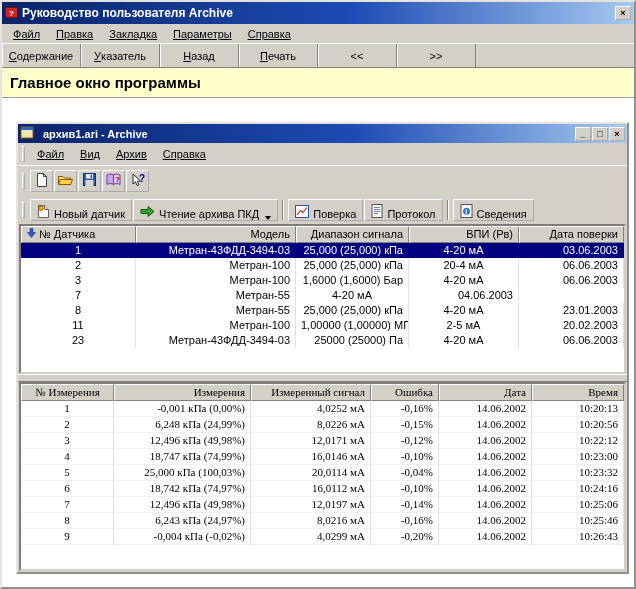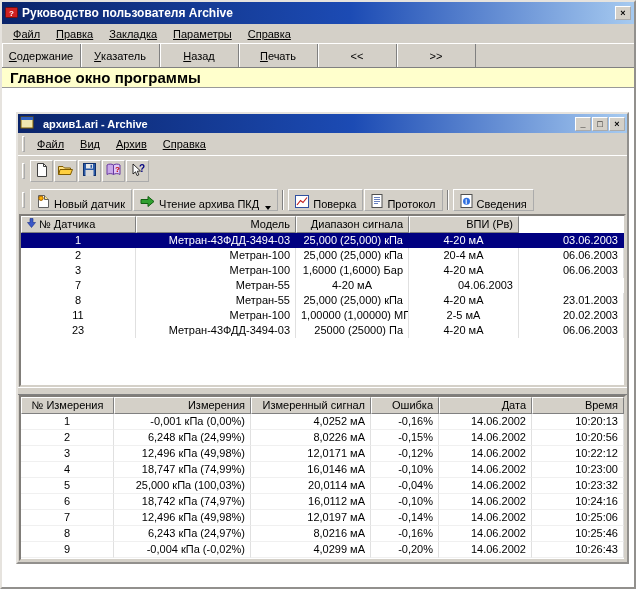--- a/index.html
+++ b/index.html
@@ -10,40 +10,40 @@
   .help-window { width: 636px; height: 589px; border: 2px outset #e6e3de; display: flex; flex-direction: column; background: #fff; }
 
   
   .help-titlebar { height: 22px; background: linear-gradient(90deg, #0a246a 0%, #1c4bb4 55%, #a6caf0 100%); display: flex; align-items: center; gap: 4px; padding: 0 3px; flex: none; }
   .help-title { color: #fff; font-weight: bold; font-size: 12px; flex: 1; white-space: nowrap; }
   .win-btn { width: 16px; height: 14px; background: #d4d0c8; border: 1px outset #fff; font-size: 9px; font-weight: bold; display: flex; align-items: center; justify-content: center; color: #000; }
   .help-menubar { height: 19px; background: #d4d0c8; display: flex; align-items: center; padding-left: 3px; flex: none; }
   .menu-item { padding: 2px 8px; white-space: nowrap; text-decoration: underline; }
   .help-toolbar { height: 25px; background: #d4d0c8; display: flex; align-items: stretch; border-top: 1px solid #fff; border-bottom: 1px solid #808080; flex: none; }
   .help-btn { width: 79px; display: flex; align-items: center; justify-content: center; border-right: 1px solid #808080; box-shadow: inset 1px 0 0 #fff; white-space: nowrap; }
-  .help-heading { height: 20px; background: #ffffcc; border-bottom: 1px solid #999; display: flex; align-items: center; padding-left: 8px; font-size: 15px; font-weight: bold; color: #000; flex: none; }
+  .help-heading { height: 30px; background: #ffffcc; border-bottom: 1px solid #999; display: flex; align-items: center; padding-left: 8px; font-size: 15px; font-weight: bold; color: #000; flex: none; }
   .help-content { flex: 1; background: #fff; position: relative; }
 
   
   .app { position: absolute; left: 14px; top: 24px; width: 613px; height: 452px; background: #d4d0c8; border: 2px outset #e6e3de; display: flex; flex-direction: column; }
   .app-titlebar { height: 19px; background: linear-gradient(90deg, #0a246a 0%, #1c4bb4 55%, #a6caf0 100%); display: flex; align-items: center; gap: 9px; padding: 0 2px; flex: none; }
   .app-title { color: #fff; font-weight: bold; font-size: 11px; flex: 1; white-space: nowrap; }
   .app-winbtns { display: flex; gap: 1px; }
   .app-menubar { height: 23px; background: #d4d0c8; display: flex; align-items: center; padding-left: 2px; border-bottom: 1px solid #fff; flex: none; }
   .grip { width: 3px; height: 16px; border: 1px outset #fff; background: #d4d0c8; margin: 0 4px 0 2px; flex: none; }
   .app-toolbar { height: 29px; background: #d4d0c8; display: flex; align-items: center; gap: 1px; padding-left: 2px; flex: none; }
   .icon-btn { width: 23px; height: 22px; border: 1px outset #fff; background: #d4d0c8; display: flex; align-items: center; justify-content: center; }
   .action-btn { height: 22px; border: 1px outset #fff; background: #d4d0c8; display: flex; align-items: flex-end; gap: 4px; padding: 0 6px; white-space: nowrap; }
   .dd-arrow { width: 0; height: 0; border-left: 3px solid transparent; border-right: 3px solid transparent; border-top: 4px solid #000; margin-left: 2px; }
   .toolbar-sep { width: 2px; height: 20px; border-left: 1px solid #808080; border-right: 1px solid #fff; margin: 0 3px; }
 
   
   .listview { background: #fff; border: 2px inset #d4d0c8; display: flex; flex-direction: column; overflow: hidden; }
   .sensors-lv { flex: 1; margin: 0 1px; }
-  .meas-lv { height: 166px; flex: none; margin: 0 1px 1px 1px; }
+  .meas-lv { height: 189px; flex: none; margin: 0 1px 1px 1px; font-family: Liberation Serif, serif; }
   .t1-grid { display: grid; grid-template-columns: 115px 160px 113px 110px minmax(0,1fr); }
   .t2-grid { display: grid; grid-template-columns: 93px 137px 120px 68px 93px minmax(0,1fr); }
   .th { height: 17px; line-height: 15px; background: #d4d0c8; border-top: 1px solid #fff; border-left: 1px solid #fff; border-right: 1px solid #808080; border-bottom: 1px solid #808080; padding: 0 5px; white-space: nowrap; overflow: hidden; }
   .th.first { display: flex; align-items: center; gap: 3px; }
   .td { padding: 0 5px; border-right: 1px solid #e0e0e0; white-space: nowrap; overflow: hidden; }
   .t1-row { height: 15px; }
   .t1-row .td { line-height: 15px; }
   .t2-row { height: 16px; }
   .t2-row .td { line-height: 15px; border-bottom: 1px solid #f0f0f0; }
   .c-l { text-align: center; }
@@ -187,20 +187,21 @@
         <div class="t1-grid">
             <div class="th c-l first">
               <span><svg width="9" height="10" viewBox="0 0 9 10">
                   <path d="M4.5 9.5 L0.5 4.5 H3 V0.5 H6 V4.5 H8.5 Z" fill="#3a57c8" stroke="#1a2f88" stroke-width="0.6"></path>
                 </svg></span>
               <span>№ Датчика</span>
             </div>
             <div class="th c-r">Модель</div>
             <div class="th c-r">Диапазон сигнала</div>
             <div class="th c-r">ВПИ (Рв)</div>
+            <div class="th c-r">Дата поверки</div>
           </div>
         <div>
             <div class="t1-grid t1-row sel">
               <div class="td c-l">1</div>
               <div class="td c-r">Метран-43ФДД-3494-03</div>
               <div class="td c-r">25,000 (25,000) кПа</div>
               <div class="td c-c">4-20 мА</div>
               <div class="td c-r">03.06.2003</div>
             </div>
             <div class="t1-grid t1-row">

